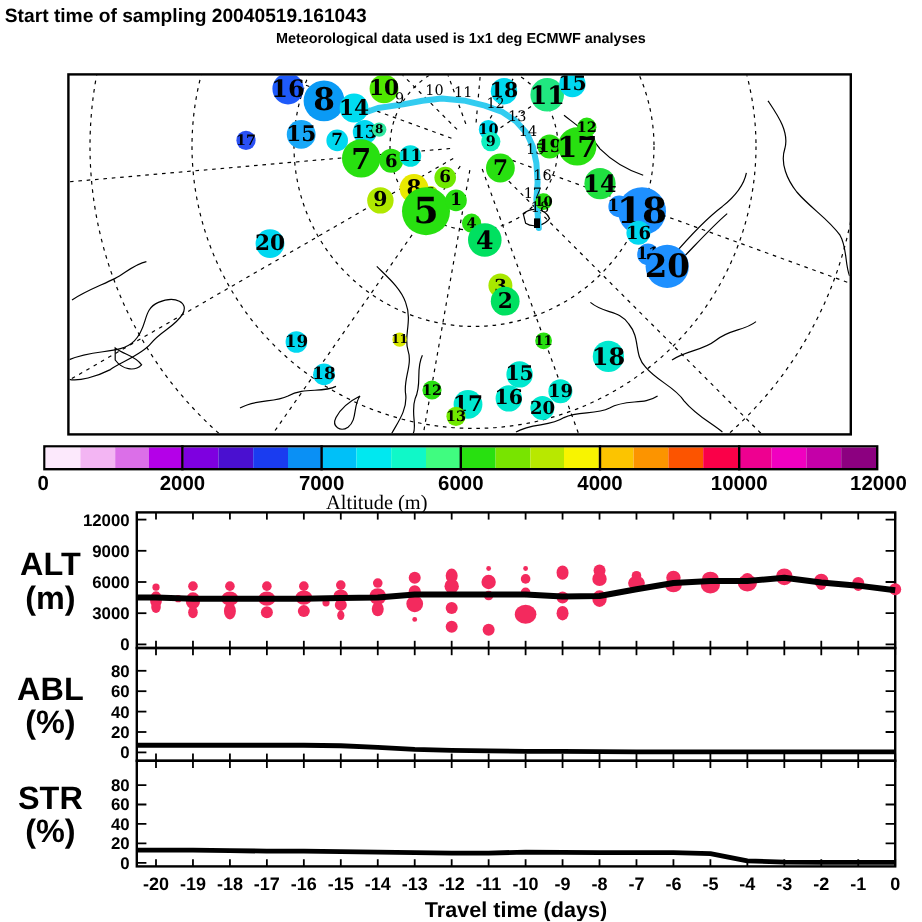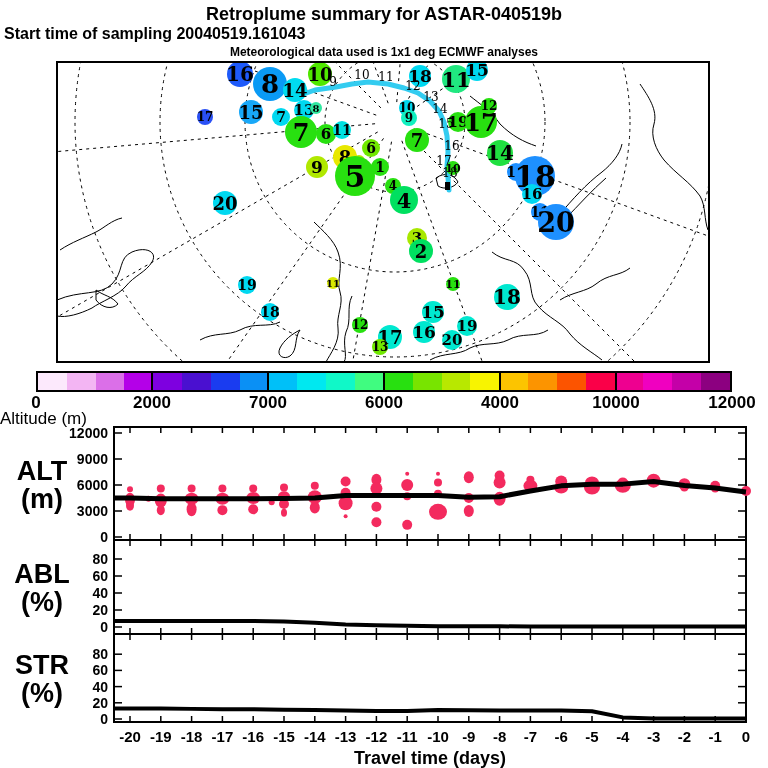--- a/index.html
+++ b/index.html
@@ -9,30 +9,29 @@
   .t1{font-size:18px;line-height:20px;}
   .t2{display:flex;justify-content:space-between;padding:0 4px;font-size:16px;line-height:19px;}
   .t3{font-size:12px;line-height:18px;}
   #map-svg{position:absolute;left:0;top:0;}
   #colorbar{position:absolute;left:36px;top:371px;width:692px;height:17px;border:2px solid #000;
             display:flex;}
   #colorbar .cell{flex:1 1 0;height:100%;}
   .cb-div{position:absolute;top:371px;height:21px;width:2px;background:#000;}
   .cb-ticks{position:absolute;left:0;top:393px;width:768px;height:18px;font-weight:bold;font-size:17px;}
   .cb-ticks span{position:absolute;transform:translateX(-50%);}
-  .cb-label{position:absolute;left:0;top:409px;width:628px;text-align:left;
-            font-family:Liberation Sans, sans-serif;font-size:17px;}
+  .cb-label{position:absolute;left:0;top:409px;width:628px;text-align:center;
+            font-family:Liberation Serif, serif;font-size:17px;}
   #panels-svg{position:absolute;left:0;top:0;}
 </style>
 </head>
 <body>
 <div class="page">
 
   <div class="titles">
-    <div class="t1">Retroplume summary for ASTAR-040519b</div>
     <div class="t2">
       <span>Start time of sampling 20040519.161043</span>
     </div>
     <div class="t3">Meteorological data used is 1x1 deg ECMWF analyses</div>
   </div>
 
   <svg id="map-svg" width="768" height="368" viewBox="0 0 768 368" style="top:0;left:0;">
       <defs>
         <clipPath id="mapclip">
           <rect x="58" y="63" width="650" height="298"></rect>

